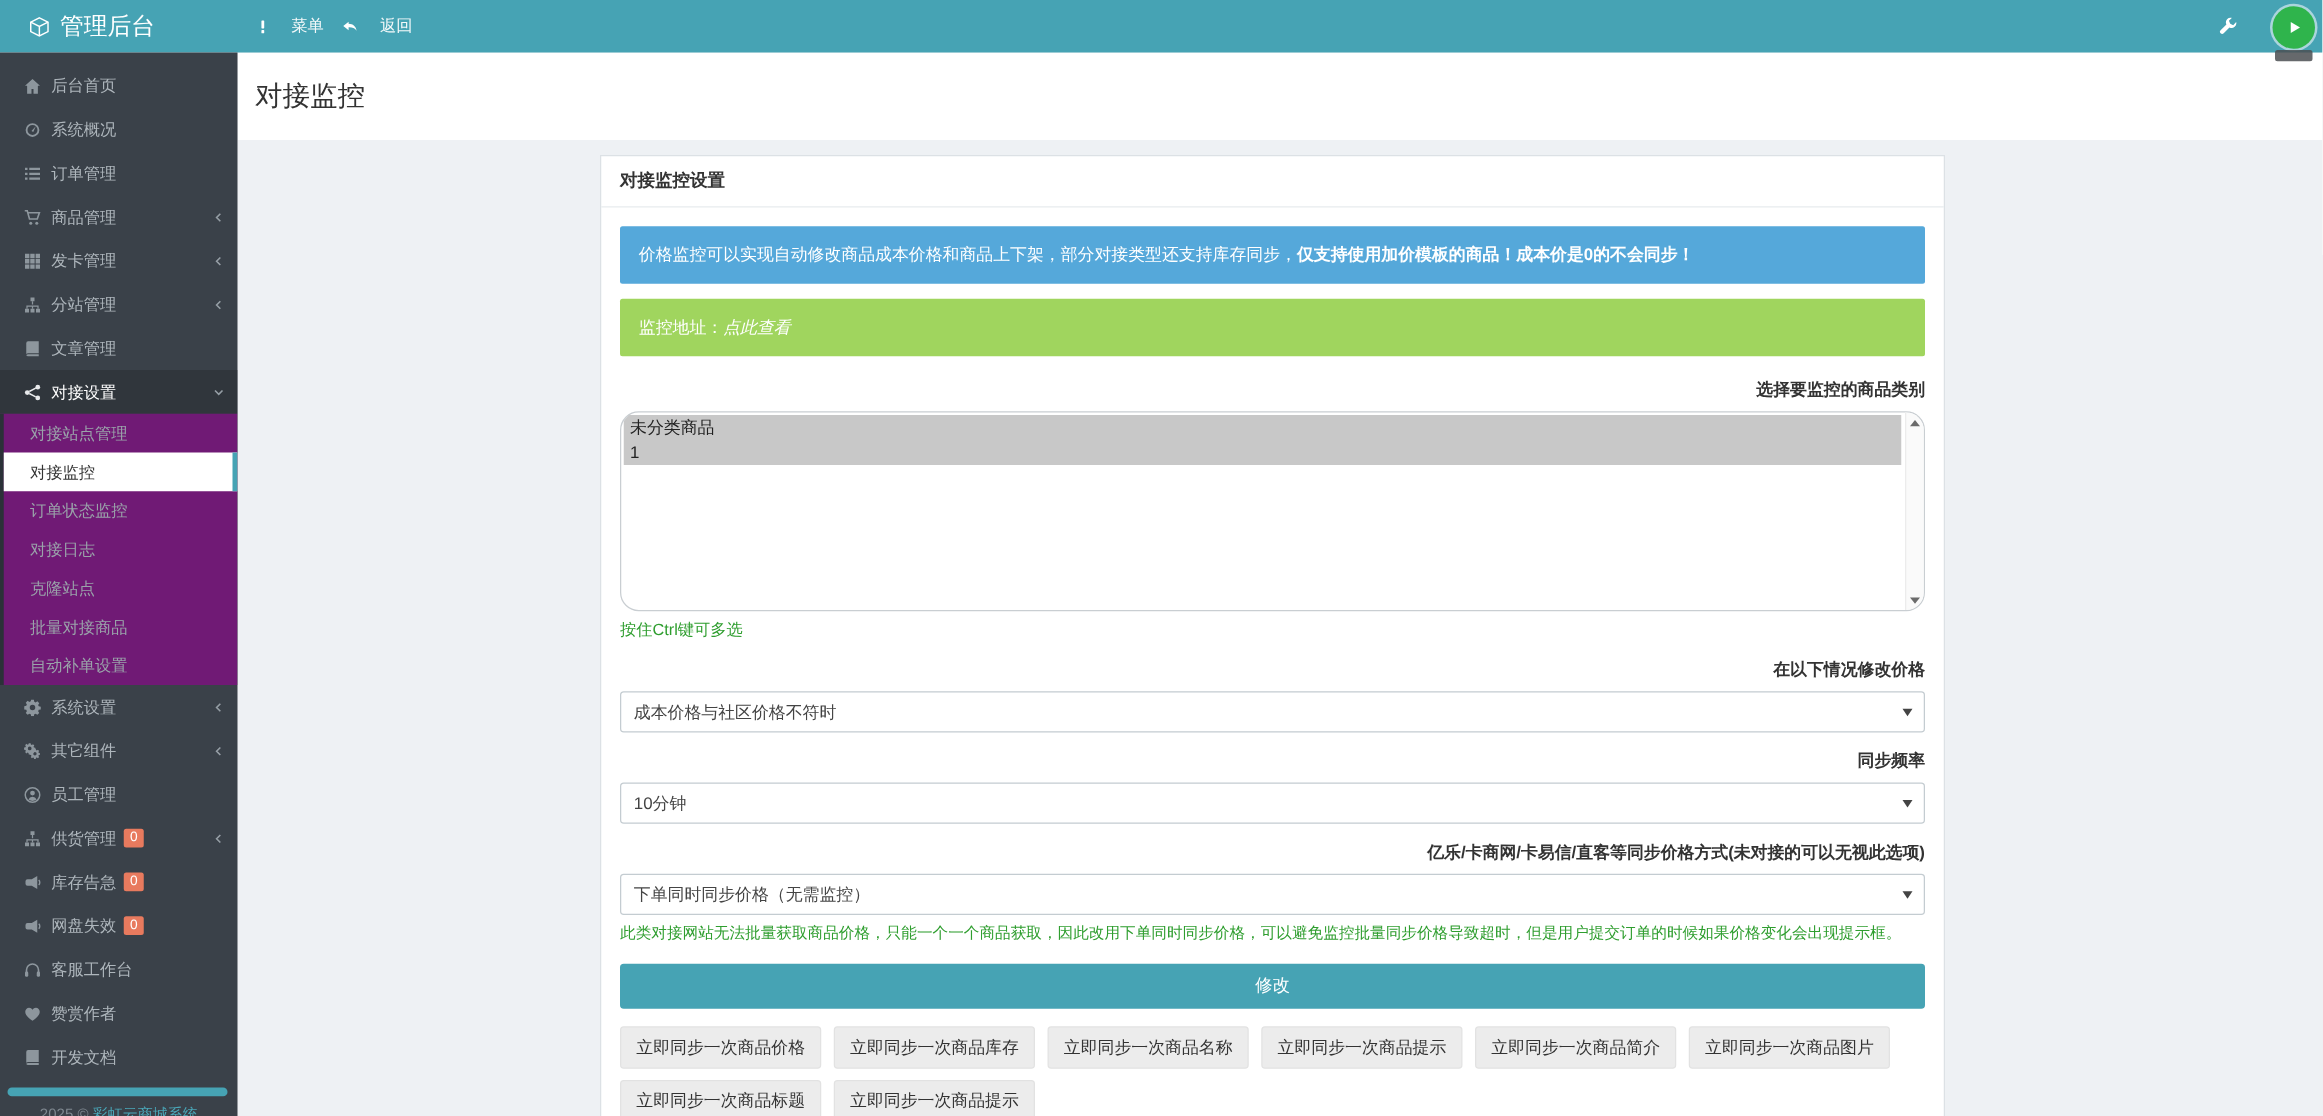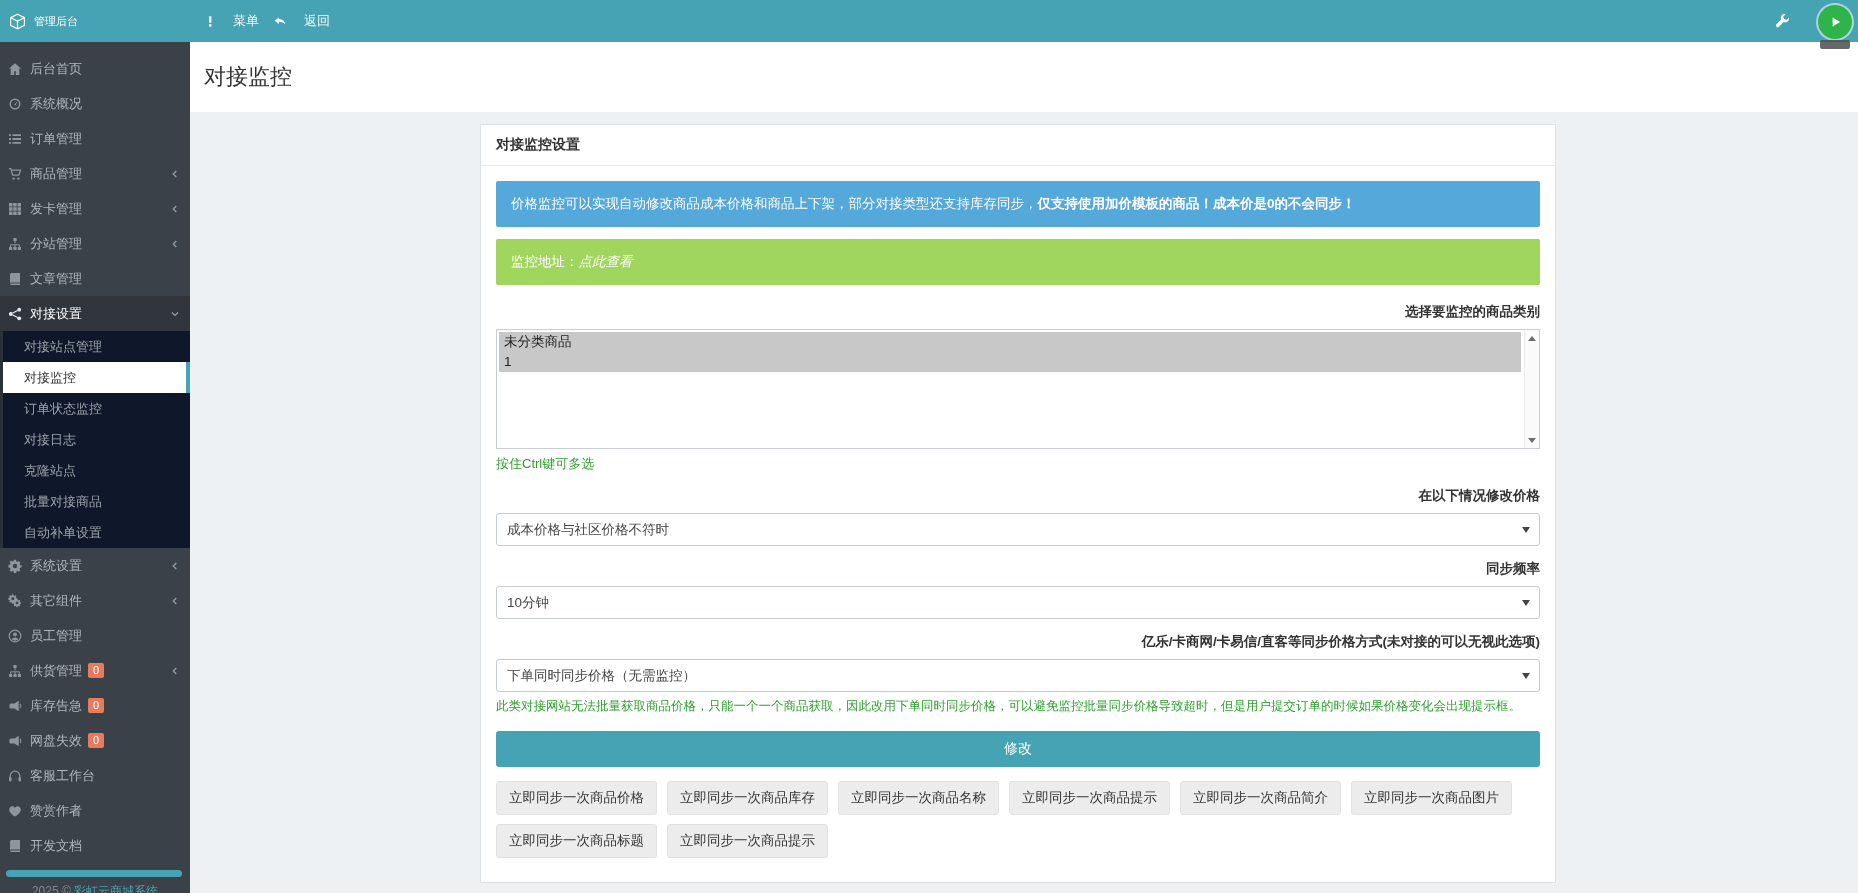--- a/index.html
+++ b/index.html
@@ -1,43 +1,43 @@
 <!DOCTYPE html>
 <html><head>
 <meta charset="utf-8">
 <style>
   * { box-sizing: border-box; margin: 0; padding: 0; }
   html, body { width: 1858px; height: 893px; overflow: hidden; }
   body { font-family: "Liberation Sans", "DejaVu Sans", sans-serif; background: #eef1f4; }
 
   
   .topbar { height: 42px; background: #46a3b4; display: flex; align-items: center; color: #fff; position: relative; }
-  .brand { width: 190px; flex-shrink: 0; display: flex; align-items: center; gap: 8px; padding-left: 9px; font-size: 11px; cursor: pointer; }
+  .brand { width: 190px; flex-shrink: 0; display: flex; align-items: center; gap: 8px; padding-left: 23px; font-size: 19px; cursor: pointer; }
   .brand svg { display: block; }
   .topbar-link { display: flex; align-items: center; gap: 17px; font-size: 13px; color: #f2f8f9; margin-left: 14px; cursor: pointer; }
   .topbar-link svg { display: block; }
   .topbar-right { margin-left: auto; display: flex; align-items: center; }
   .wrench-btn { margin-right: 28px; cursor: pointer; display: flex; }
   .play-logo { width: 34px; height: 34px; border-radius: 50%; background: #2fb44c; box-shadow: 0 0 0 2px rgba(255,255,255,.55); display: flex; align-items: center; justify-content: center; margin-right: 6px; cursor: pointer; position: relative; top: 1px; }
   .logo-caption { position: absolute; right: 8px; top: 40px; width: 30px; height: 9px; background: #4b4f52; border-radius: 2px; opacity: .85; }
 
   
   .layout { display: flex; height: 851px; }
 
   
   .sidebar { width: 190px; flex-shrink: 0; background: #3a4149; position: relative; overflow: hidden; }
   .nav { list-style: none; padding-top: 9px; }
-  .nav-item { height: 35px; display: flex; align-items: center; padding: 0 10px 0 7px; color: #aeb6bc; font-size: 13px; cursor: pointer; }
+  .nav-item { height: 35px; display: flex; align-items: center; padding: 0 10px 0 18px; color: #aeb6bc; font-size: 13px; cursor: pointer; }
   .nav-item .icon { width: 15px; margin-right: 8px; display: flex; justify-content: center; color: #8d969d; flex-shrink: 0; }
   .nav-item .lbl { white-space: nowrap; }
   .nav-item.expanded { background: #30363c; color: #fff; }
   .nav-item.expanded .icon { color: #e8eaec; }
   .chev { margin-left: auto; color: #959ea5; display: flex; }
   .badge { background: #e87a5e; color: #fff; font-size: 11px; line-height: 13px; border-radius: 2px; padding: 1px 5px; margin-left: 6px; }
-  .submenu { list-style: none; background: #0f172a; border-left: 3px solid #2b3138; }
+  .submenu { list-style: none; background: #701a75; border-left: 3px solid #2b3138; }
   .submenu-item { height: 31px; display: flex; align-items: center; padding-left: 21px; font-size: 13px; color: #9aa3aa; cursor: pointer; }
   .submenu-item.active { background: #fff; color: #333; border-right: 4px solid #46a3b4; }
   .sidebar-scroll { position: absolute; left: 6px; right: 8px; bottom: 16px; height: 7px; border-radius: 4px; background: #46a3b4; cursor: pointer; }
   .sidebar-footer { position: absolute; bottom: -7px; left: 0; right: 0; text-align: center; font-size: 12px; color: #7f8890; white-space: nowrap; }
   .sidebar-footer a { color: #4aa7b8; text-decoration: none; }
 
   
   .main { flex: 1; background: #eef1f4; overflow: hidden; }
   .title-band { background: #fff; height: 70px; display: flex; align-items: center; padding-left: 14px; }
   .page-title { font-size: 22px; font-weight: 400; color: #333; }
@@ -48,21 +48,21 @@
   .panel-body { padding: 15px; }
 
   .alert { padding: 14px 15px; border-radius: 2px; color: #fff; font-size: 13.5px; line-height: 18px; }
   .alert-info { background: #55a8da; margin-bottom: 12px; }
   .alert-success { background: #a0d55e; margin-bottom: 18px; }
   .alert-success a { color: #fff; text-decoration: none; cursor: pointer; font-style: italic; }
 
   .form-label { font-weight: bold; font-size: 13.5px; color: #333; margin: 14px 0 8px; text-align: right; }
   .form-label:first-of-type { margin-top: 2px; }
 
-  .listbox { border: 1px solid #c9ced2; border-radius: 0; height: 120px; position: relative; overflow: hidden; background: #fff; }
+  .listbox { border: 1px solid #c9ced2; border-radius: 15px; height: 160px; position: relative; overflow: hidden; background: #fff; }
   .listbox .opts { padding: 2px 18px 2px 2px; }
   .option { padding: 1px 5px; font-size: 13.5px; color: #222; line-height: 18px; cursor: pointer; }
   .option.selected { background: #c8c8c8; }
   .lb-scrollbar { position: absolute; top: 0; right: 0; bottom: 0; width: 15px; background: #fafafa; border-left: 1px solid #ececec; }
   .lb-arrow { position: absolute; left: 0; right: 0; height: 14px; display: flex; align-items: center; justify-content: center; cursor: pointer; }
   .lb-arrow.up { top: 1px; }
   .lb-arrow.down { bottom: 1px; }
   .tri-up { width: 0; height: 0; border-left: 4px solid transparent; border-right: 4px solid transparent; border-bottom: 5px solid #6b6b6b; }
   .tri-down { width: 0; height: 0; border-left: 4px solid transparent; border-right: 4px solid transparent; border-top: 5px solid #6b6b6b; }
 

